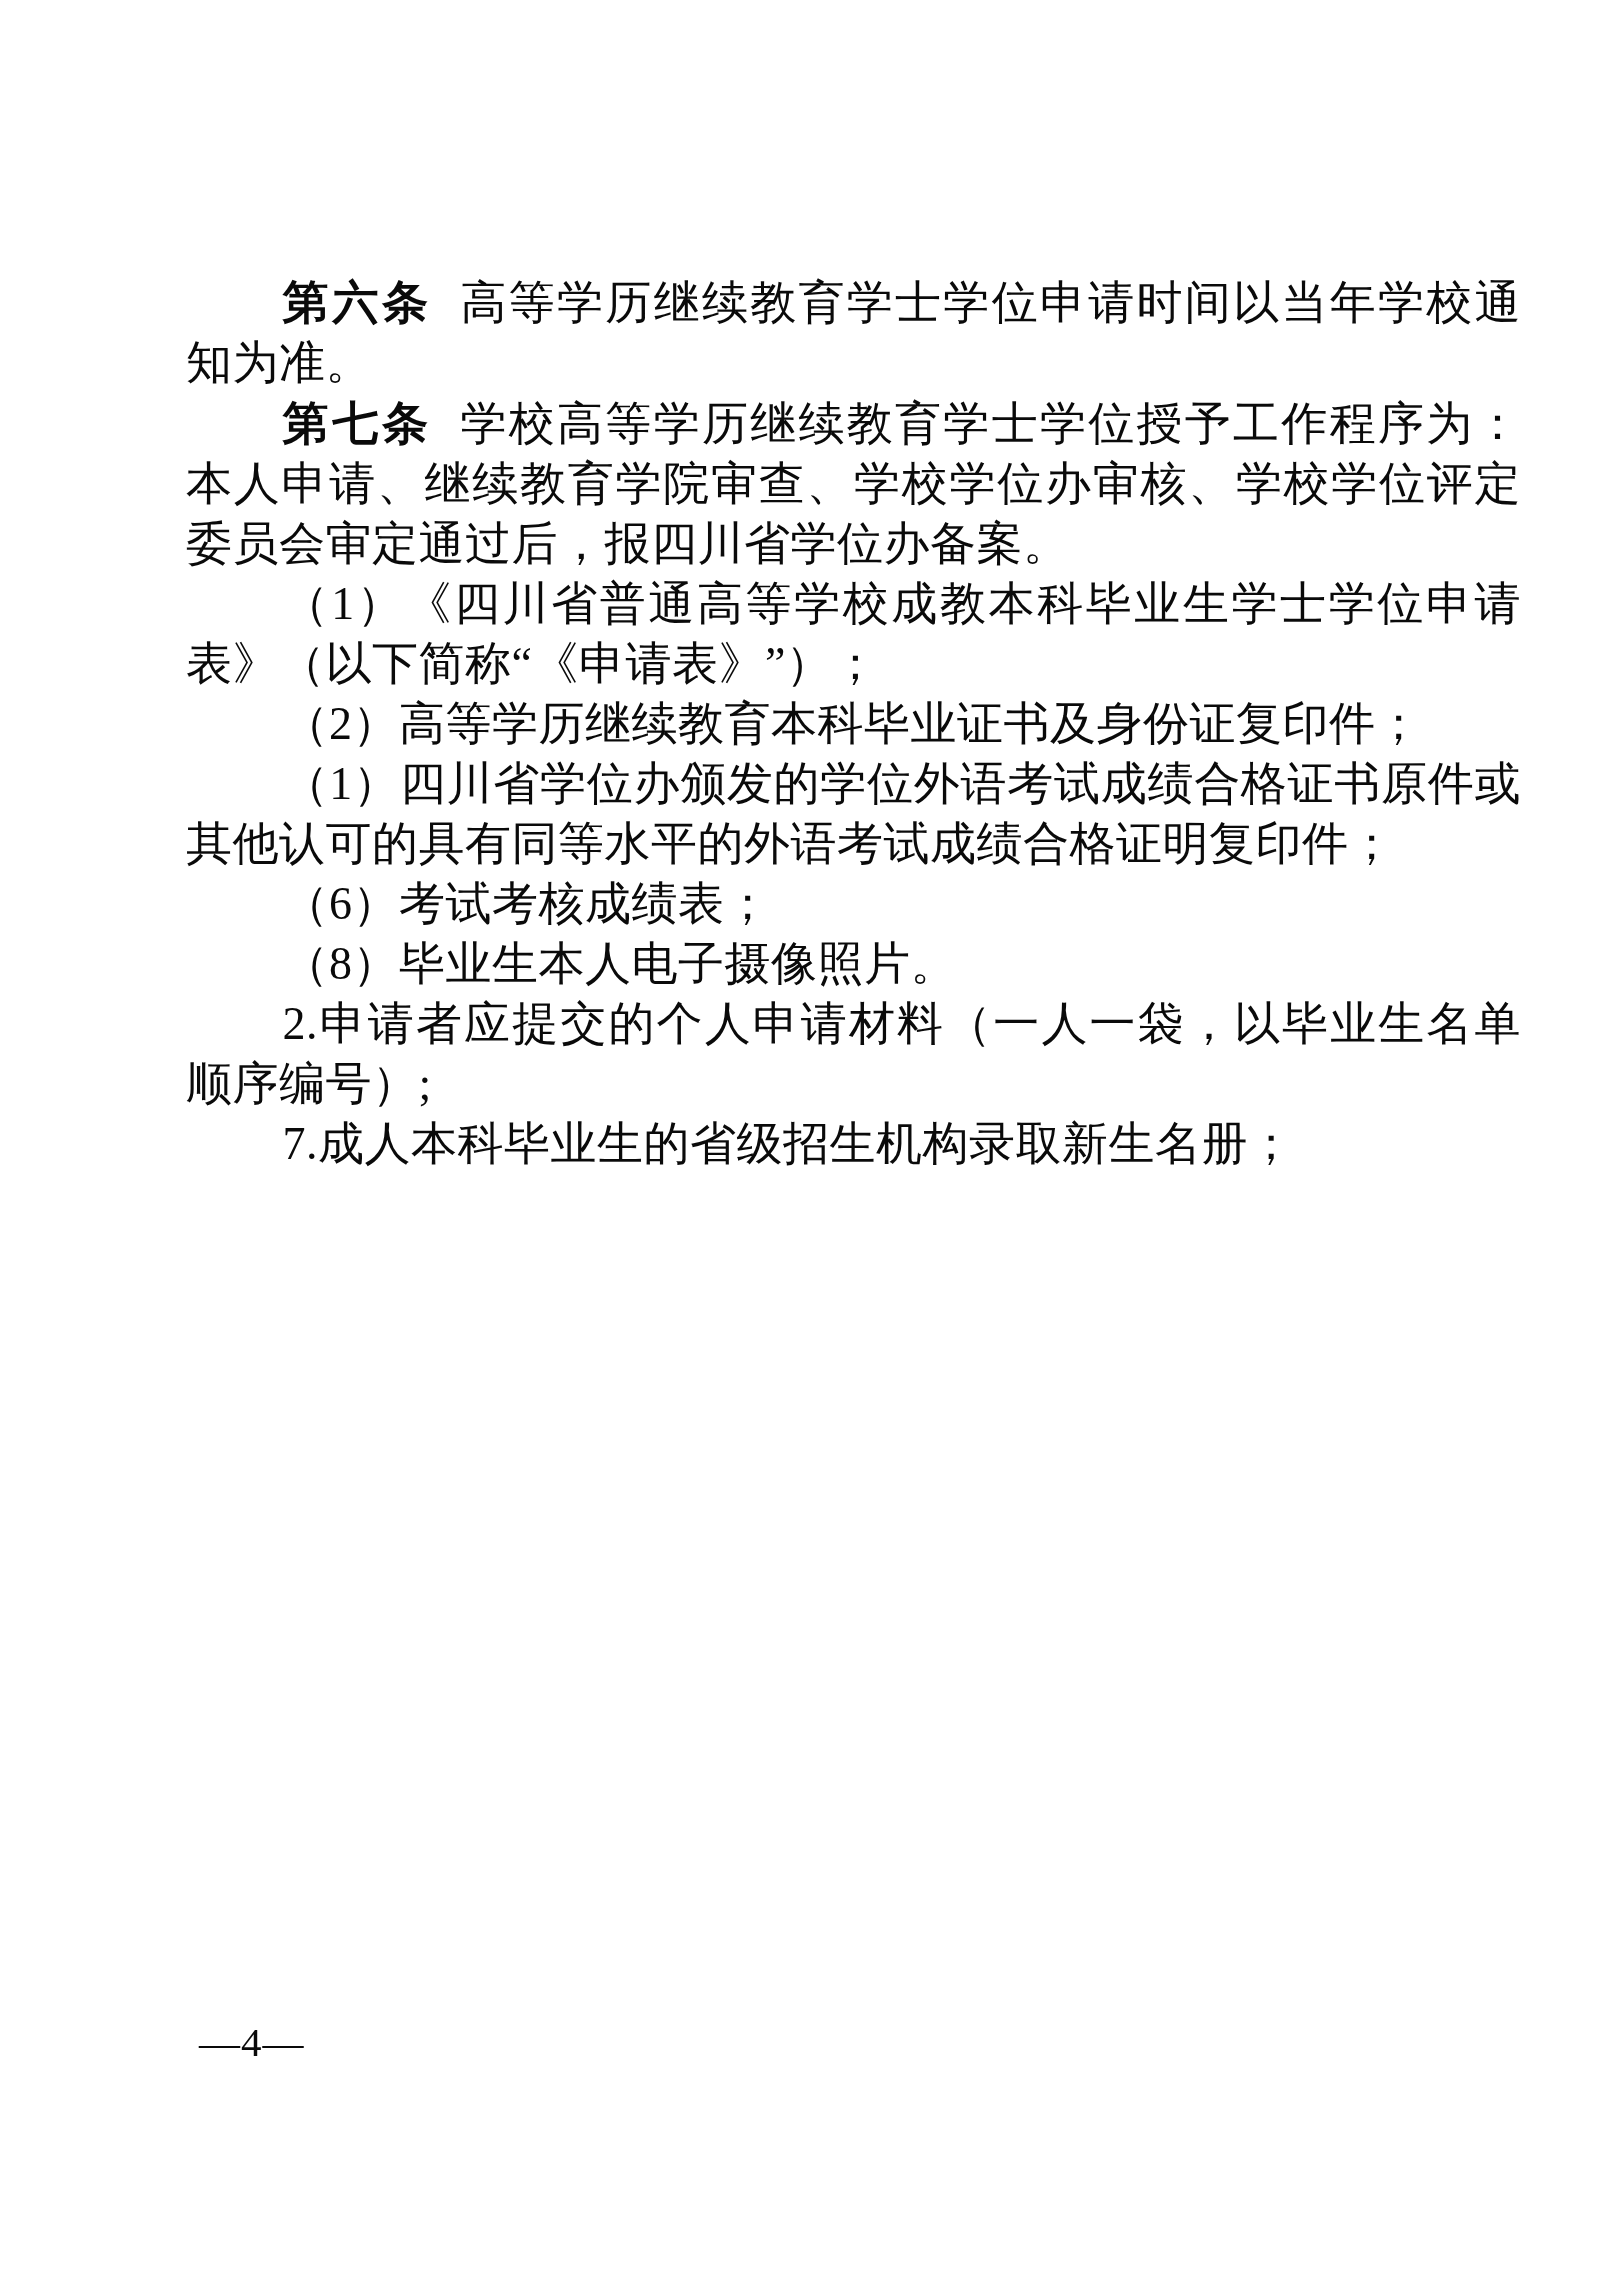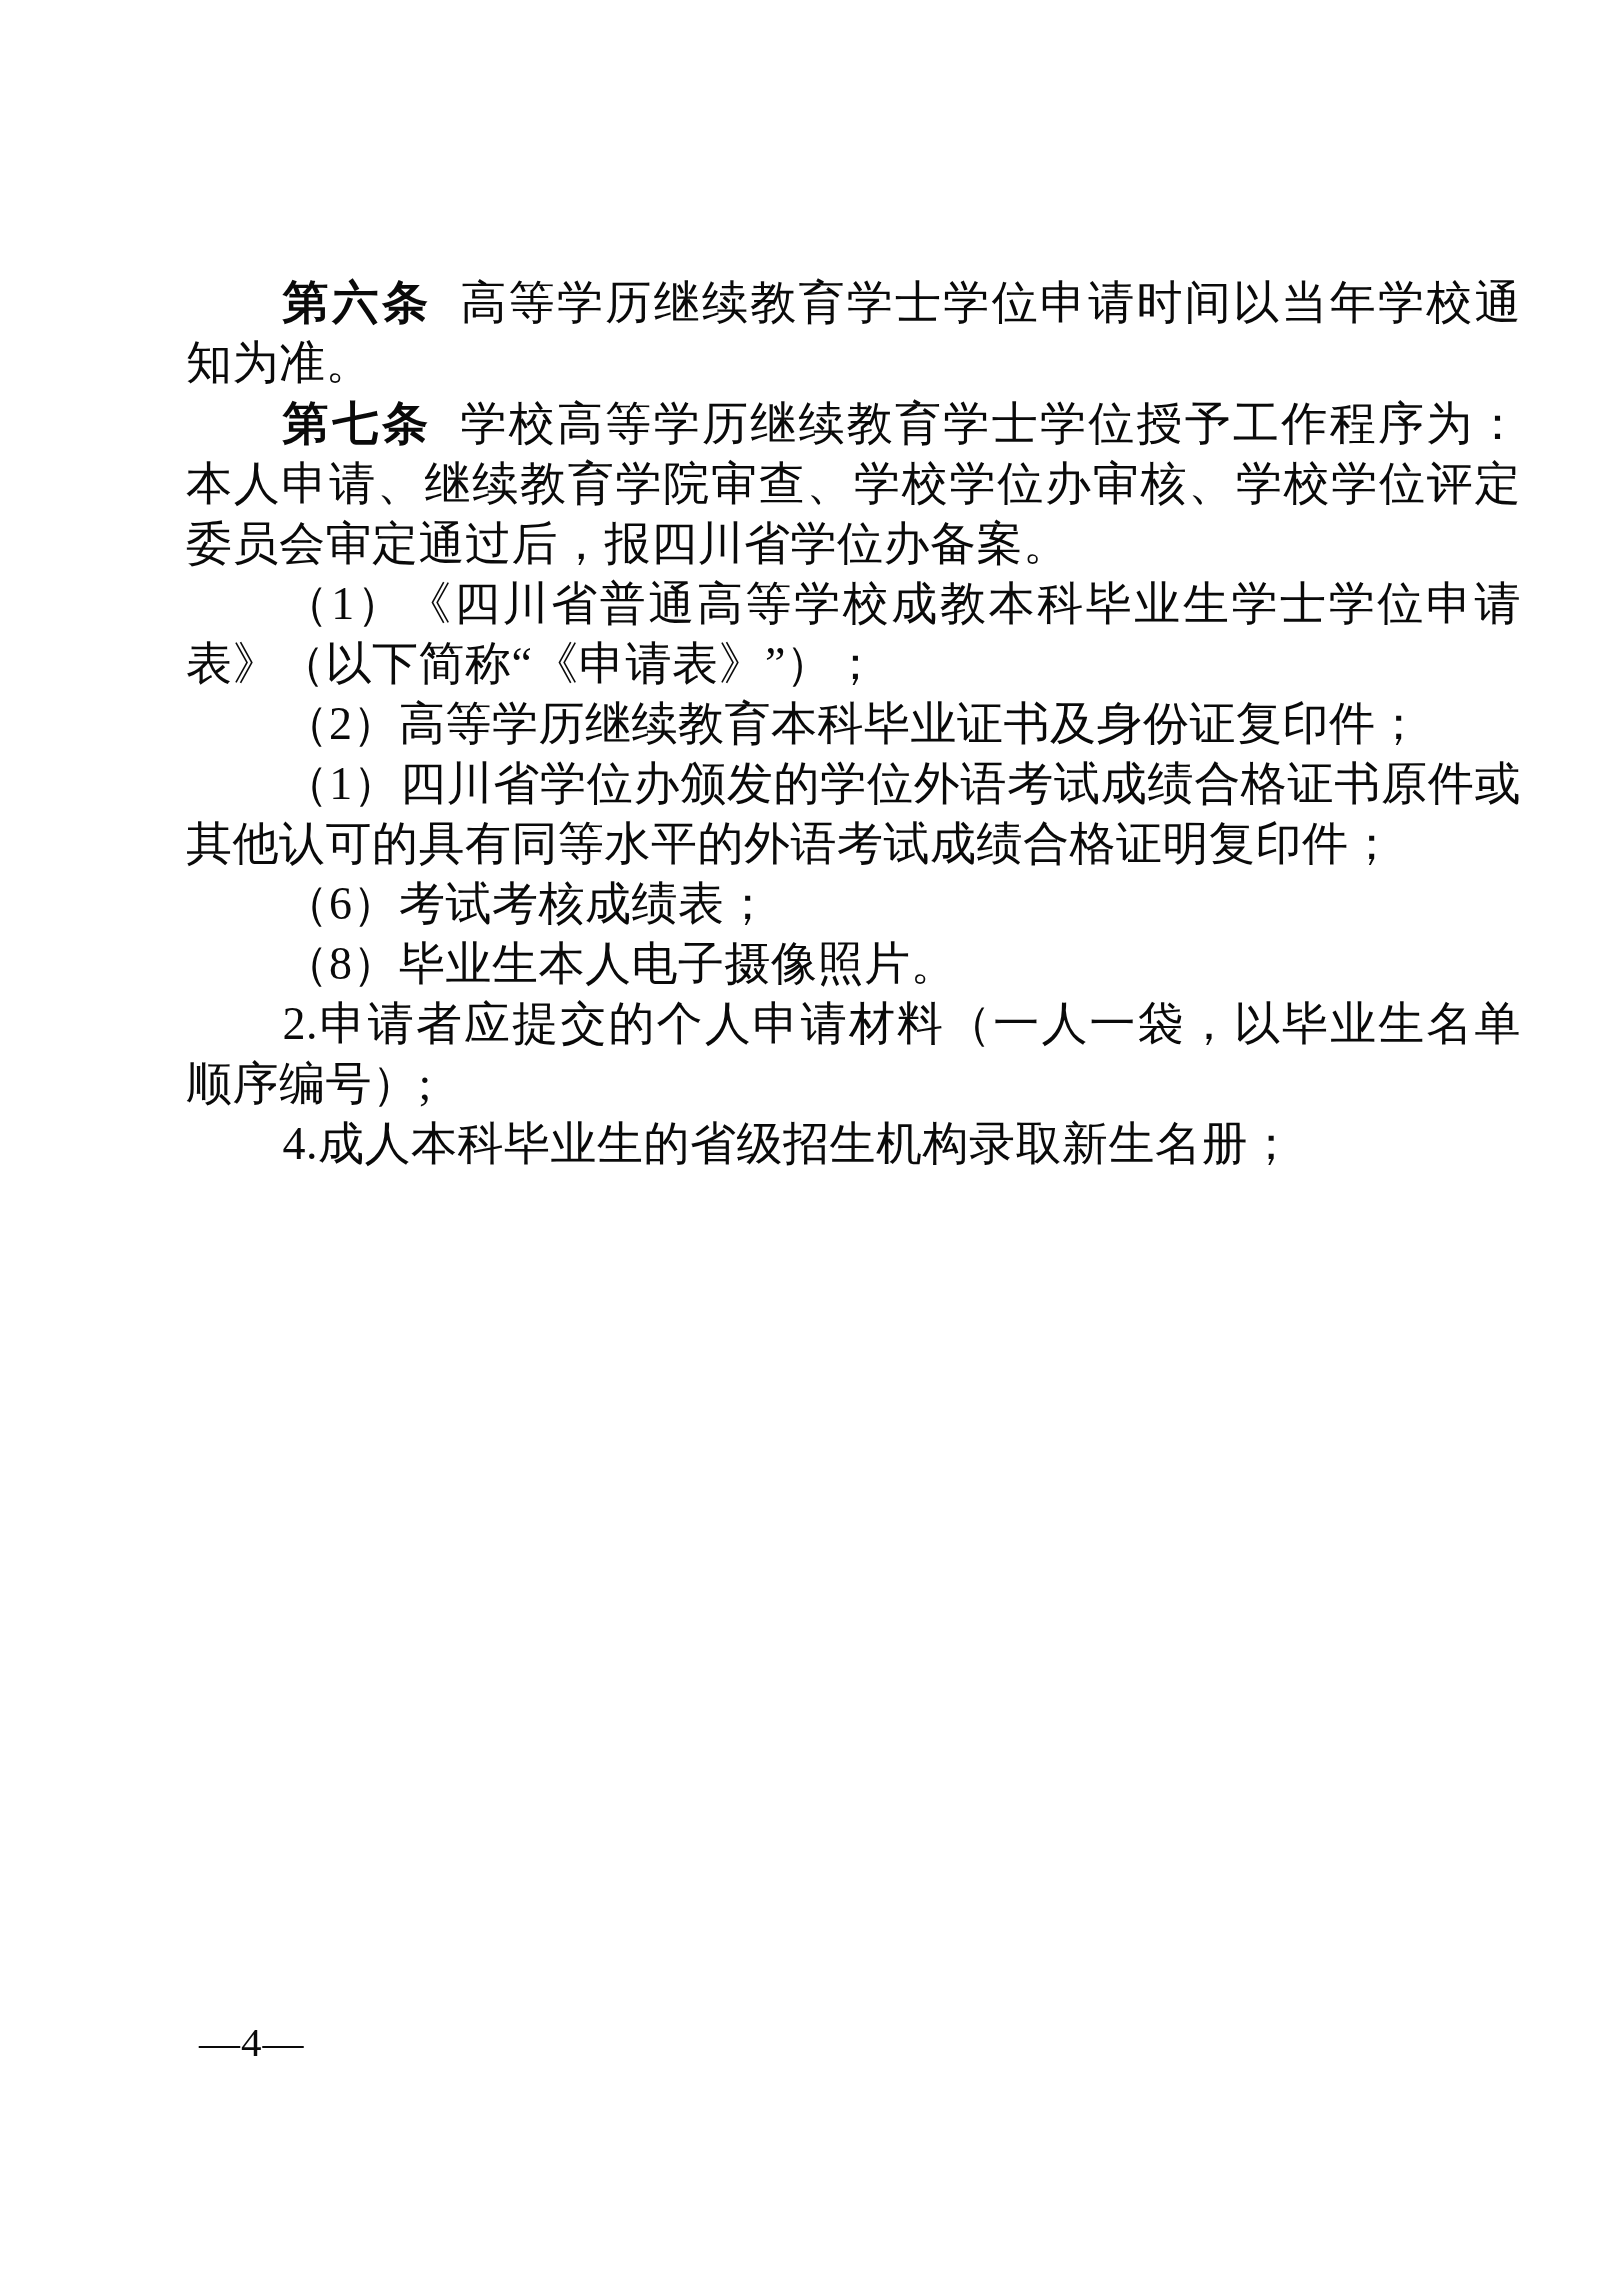--- a/index.html
+++ b/index.html
@@ -61,19 +61,19 @@
   <div class="doc-body">
 
   <p class="para"><span class="para-lead gap">第六条</span><span>高等学历继续教育学士学位申请时间以当年学校通知为准。</span></p>
       <p class="para"><span class="para-lead gap">第七条</span><span>学校高等学历继续教育学士学位授予工作程序为：本人申请、继续教育学院审查、学校学位办审核、学校学位评定委员会审定通过后，报四川省学位办备案。</span></p>
       <p class="para"><span>（1）《四川省普通高等学校成教本科毕业生学士学位申请表》（以下简称“《申请表》”）；</span></p>
       <p class="para"><span>（2）高等学历继续教育本科毕业证书及身份证复印件；</span></p>
       <p class="para"><span>（1）四川省学位办颁发的学位外语考试成绩合格证书原件或其他认可的具有同等水平的外语考试成绩合格证明复印件；</span></p>
       <p class="para"><span>（6）考试考核成绩表；</span></p>
       <p class="para"><span>（8）毕业生本人电子摄像照片。</span></p>
       <p class="para"><span>2.申请者应提交的个人申请材料（一人一袋，以毕业生名单顺序编号）;</span></p>
-      <p class="para"><span>4.成人本科毕业生的省级招生机构录取新生名册；</span></p>
+      <p class="para"><span>7.成人本科毕业生的省级招生机构录取新生名册；</span></p>
     </div>
 
   <div class="page-footer">—4—</div>
 
 </div>
 
 
 </body></html>

